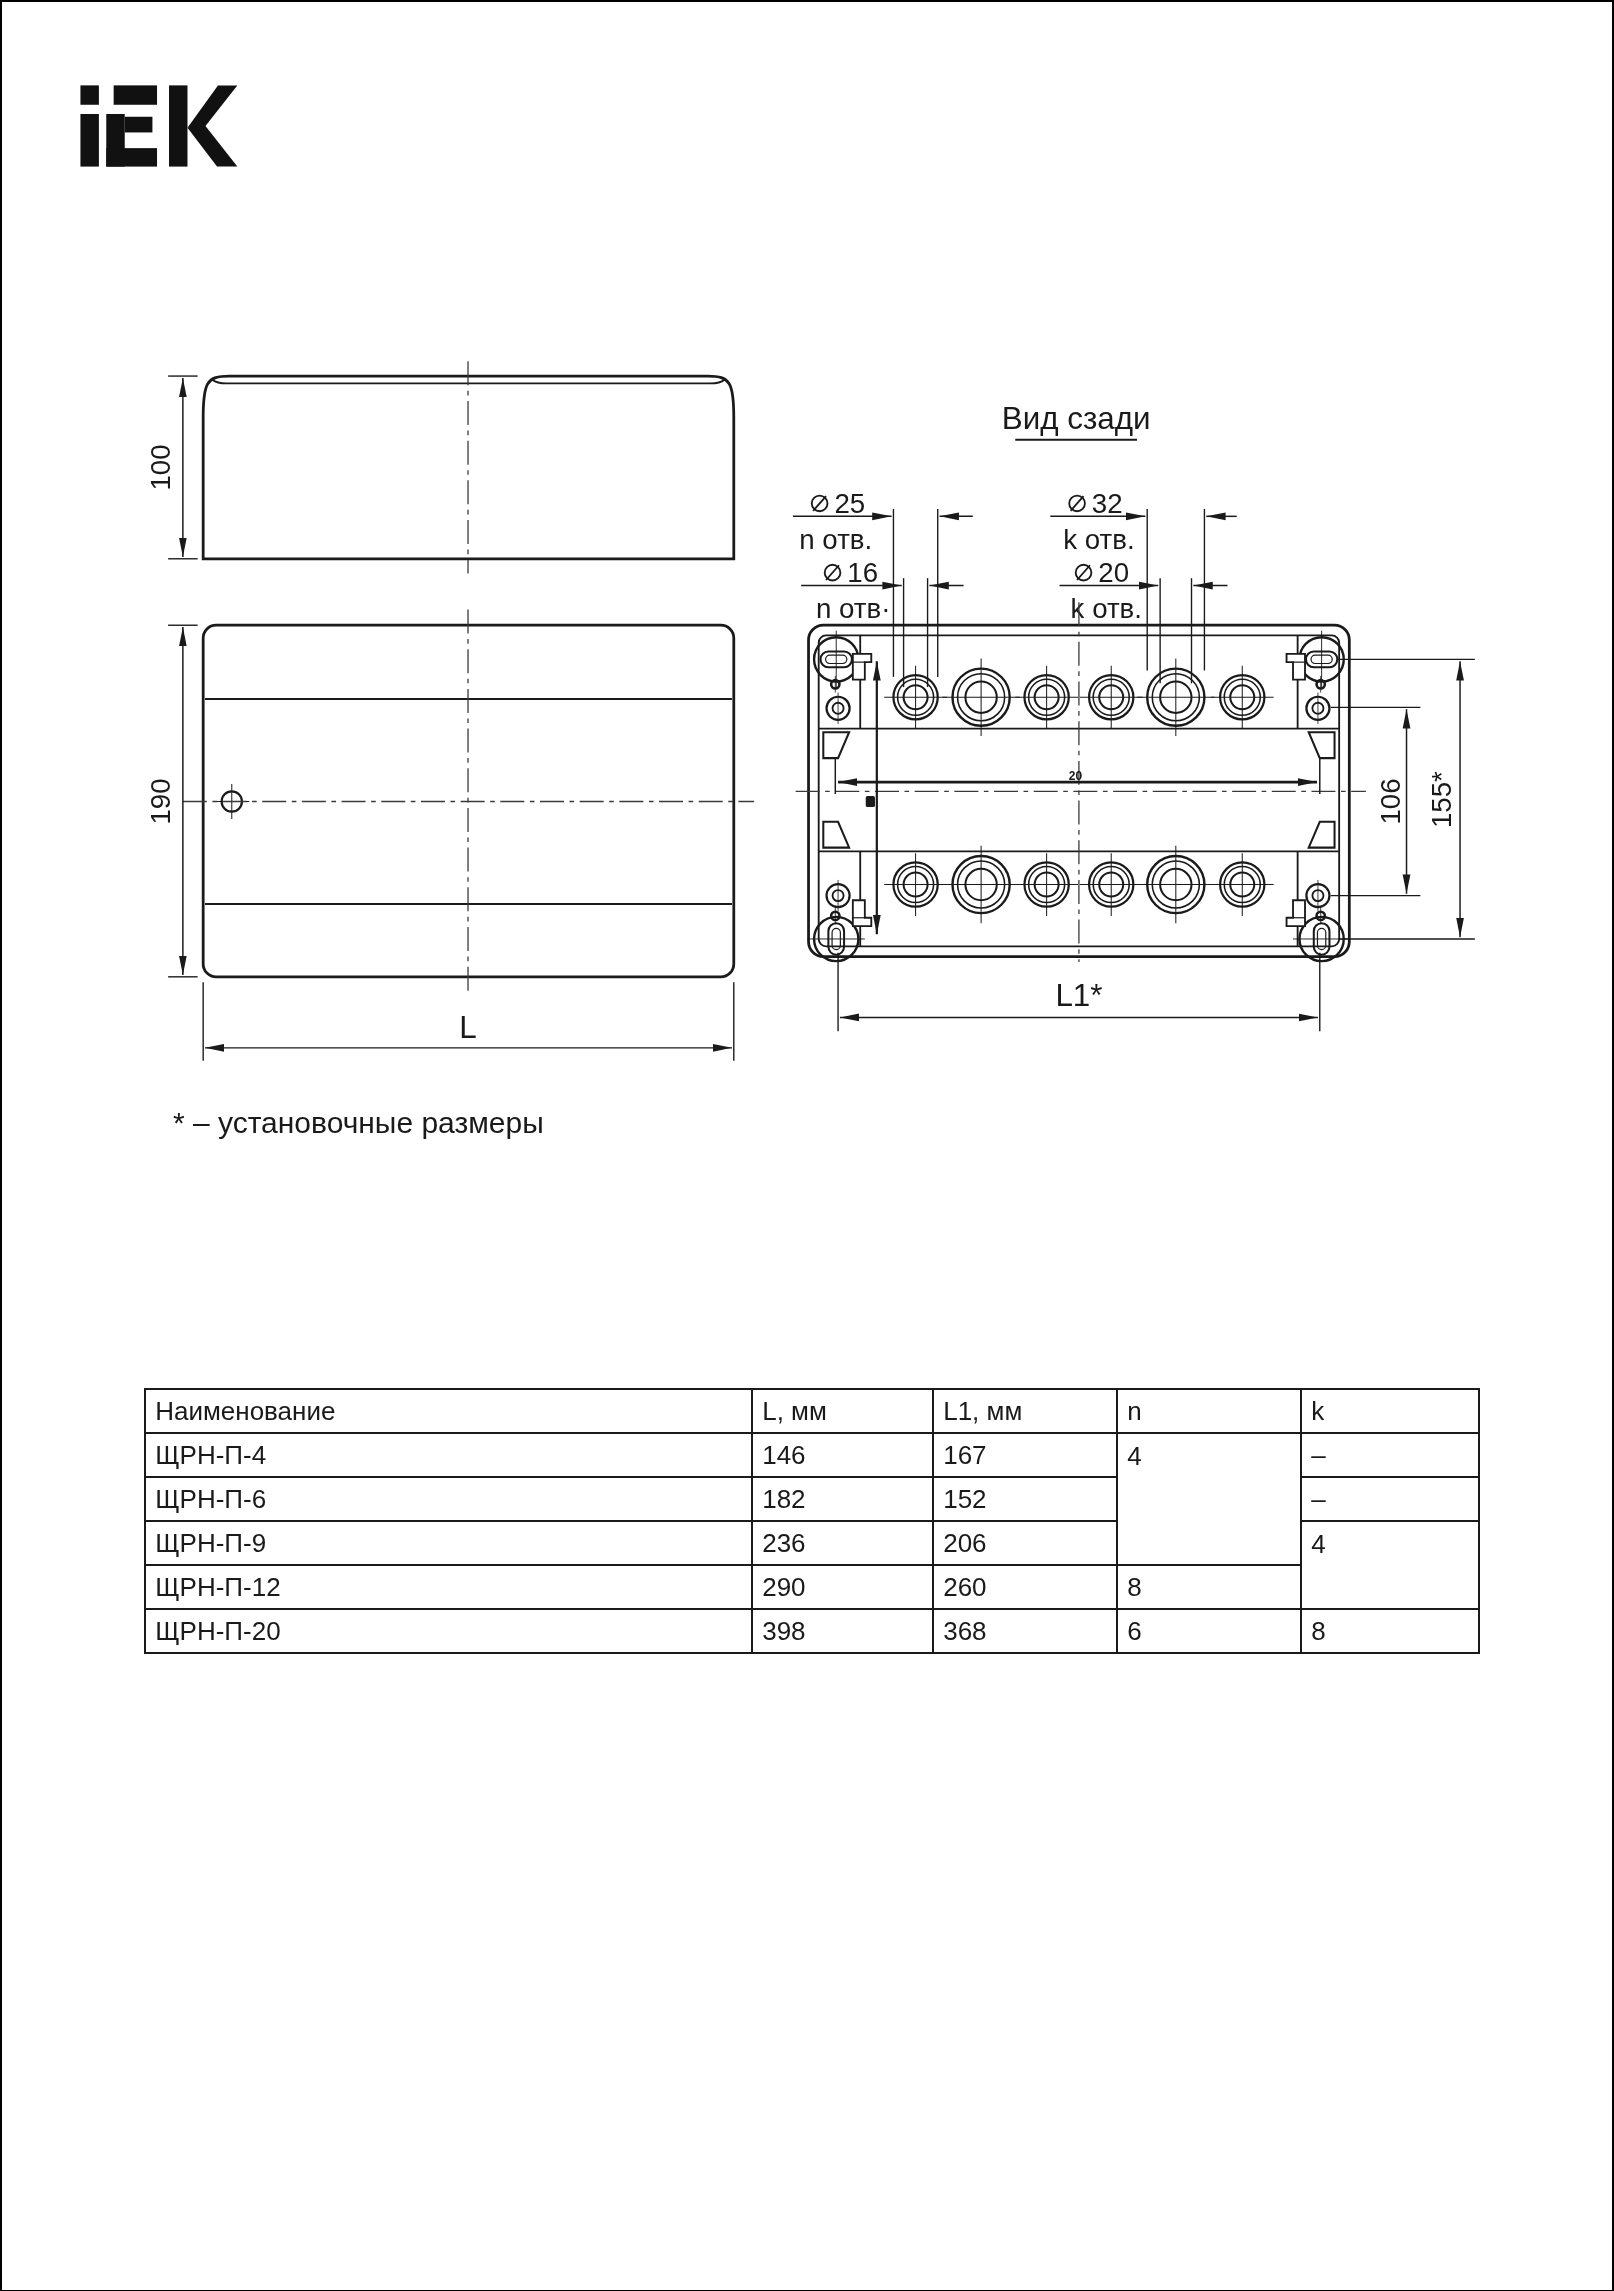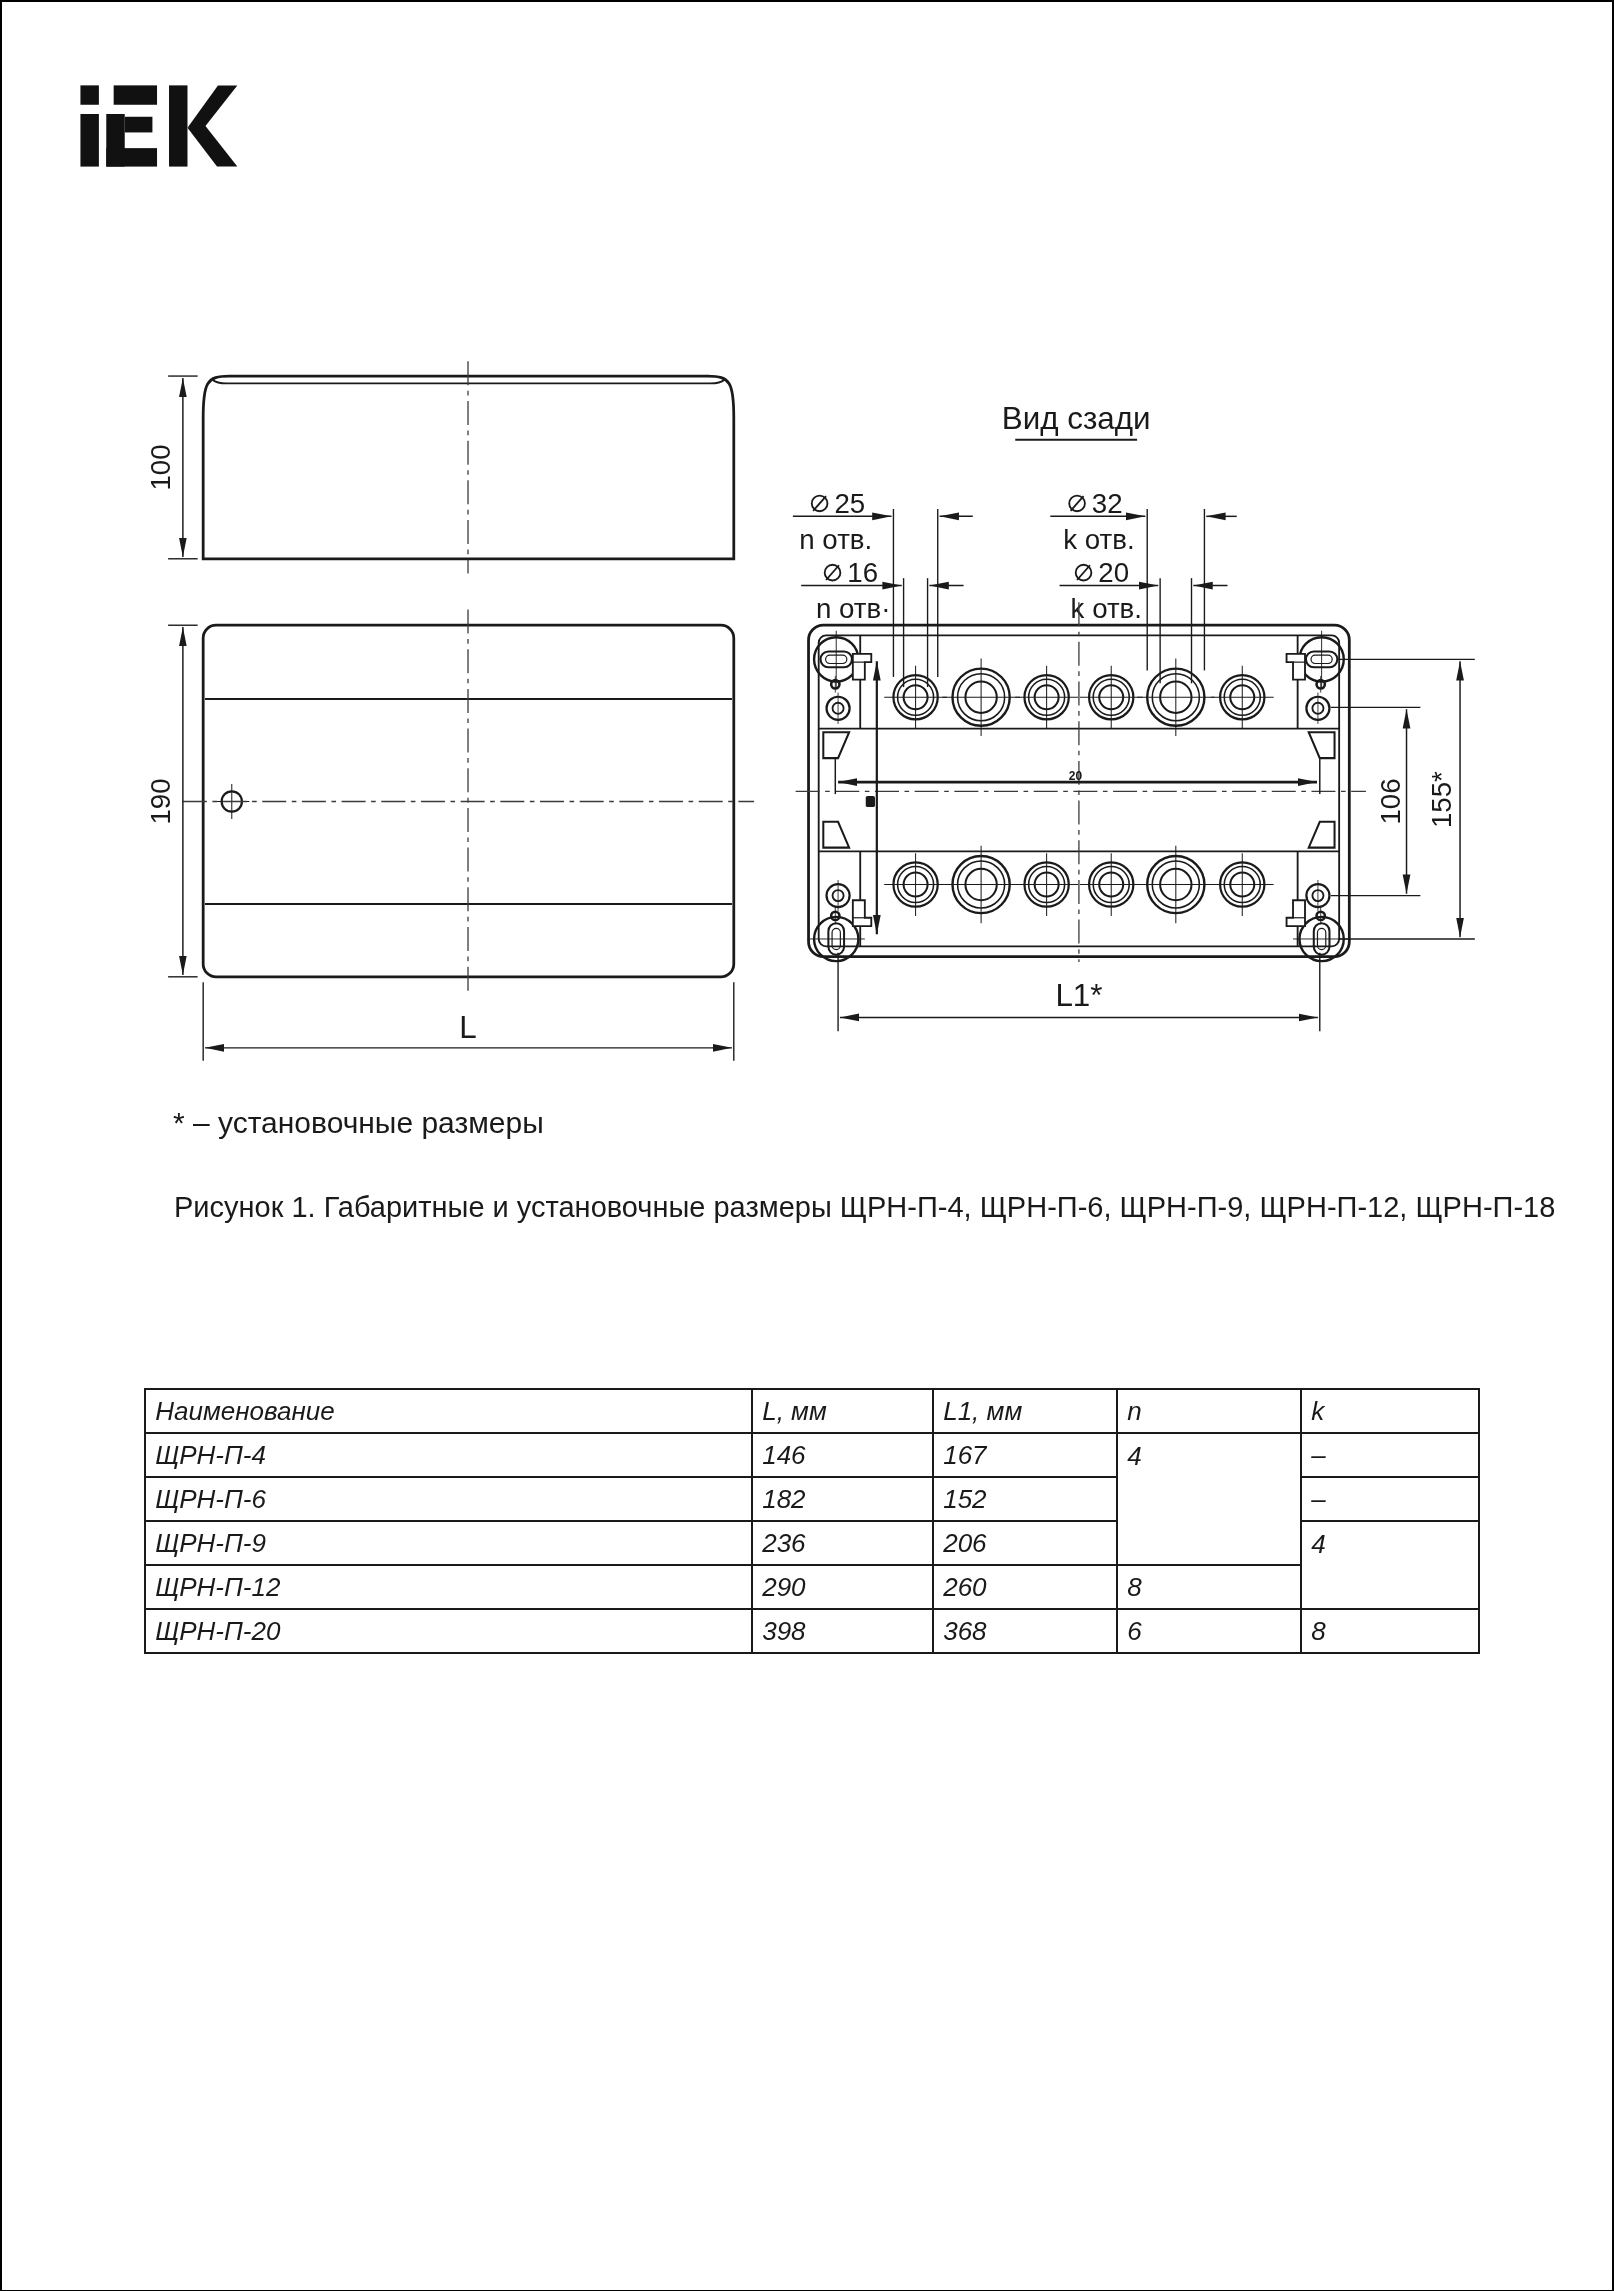--- a/index.html
+++ b/index.html
@@ -14,21 +14,21 @@
   .title-txt{font-size:34px;}
   .tiny-bold{font-size:13px;font-weight:bold;}
   .note{
     position:absolute;left:171px;top:1104px;font-size:30px;white-space:nowrap;
   }
   .caption{
     position:absolute;left:172px;top:1189px;font-size:29px;white-space:nowrap;
   }
   table.dims{
     position:absolute;left:142px;top:1386px;border-collapse:collapse;
-    table-layout:fixed;width:1334px;font-style:italic;
+    table-layout:fixed;width:1334px;
   }
   table.dims th, table.dims td{
     border:2.8px solid #1a1a1a;height:42px;font-size:26px;font-weight:normal;
     text-align:left;padding:0 3.7px 0 9.2px;vertical-align:middle;
     overflow:hidden;white-space:nowrap;
   }
   table.dims td.merged{vertical-align:top;padding-top:6.5px;}
 </style>
 </head>
 <body>
@@ -263,21 +263,20 @@
 
     <g stroke="#1a1a1a">
       <line x1="906" y1="1030" x2="906" y2="1115" stroke-width="1.5"></line>
       <line x1="1428" y1="1030" x2="1428" y2="1115" stroke-width="1.5"></line>
       <line x1="908" y1="1100" x2="1426" y2="1100" stroke-width="1.6" marker-start="url(#arr)" marker-end="url(#arr)"></line>
     </g>
     <text class="dtxt-big" x="1167" y="1088" text-anchor="middle">L1*</text>
   </svg>
 
   <div class="note">* – установочные размеры</div>
-  <div class="caption">Рисунок 1. Габаритные и установочные размеры ЩРН-П-4, ЩРН-П-6, ЩРН-П-9, ЩРН-П-12, ЩРН-П-18</div>
 
   <table class="dims">
     <colgroup>
       <col style="width:607px">
         <col style="width:181px">
         <col style="width:184px">
       <col style="width:184px">
         <col style="width:178px">
     </colgroup>
     <thead>

